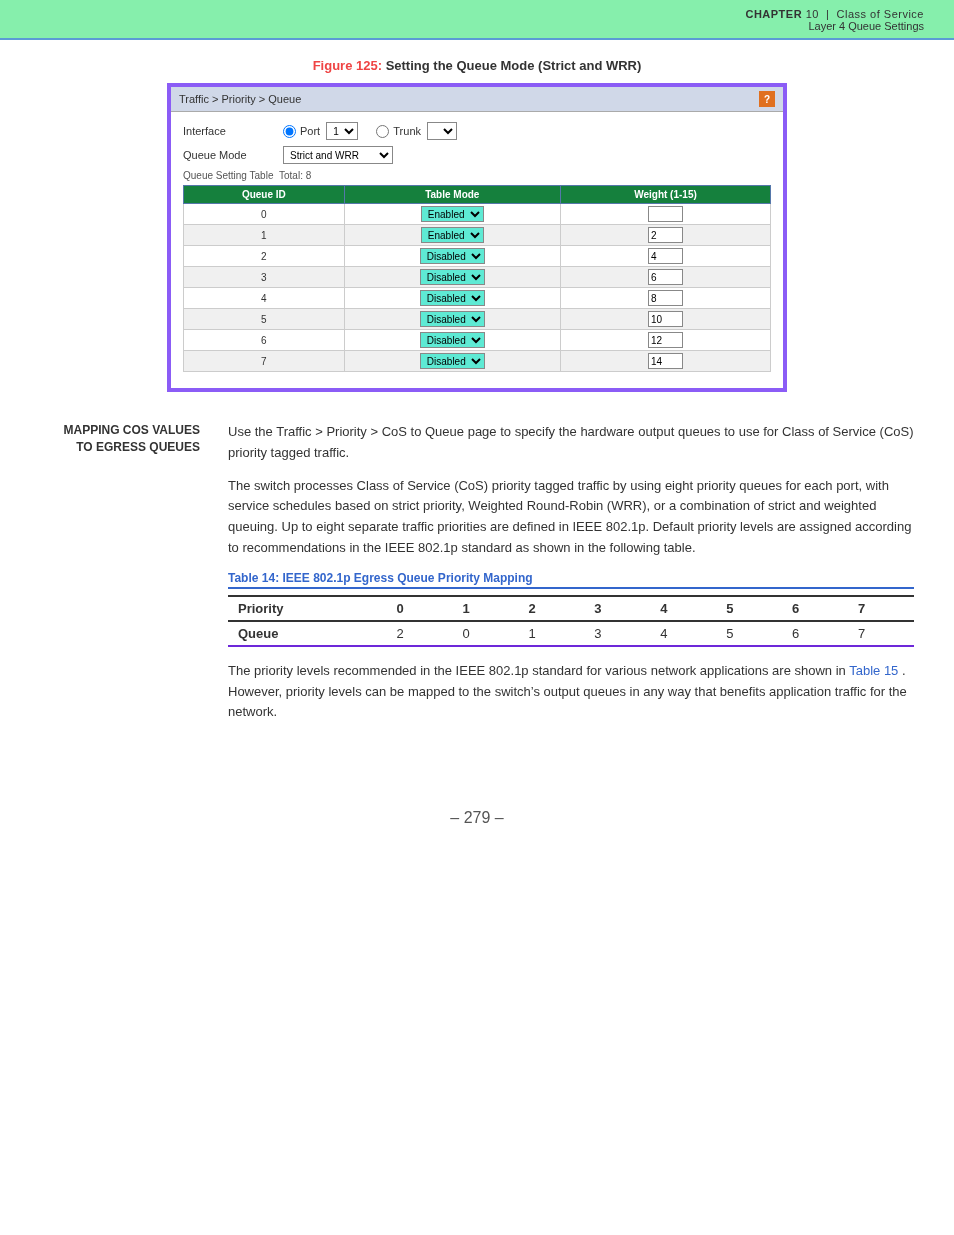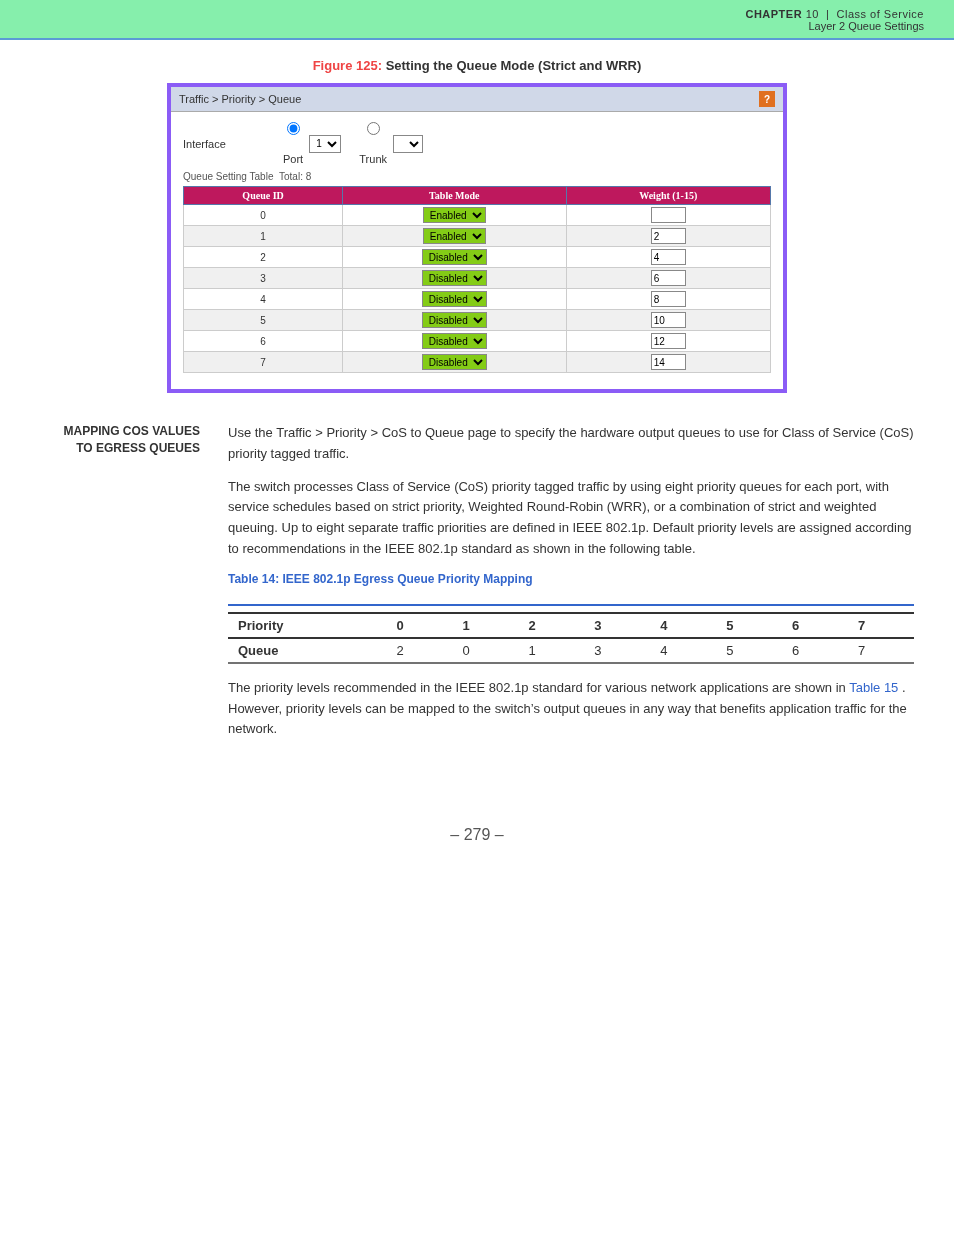--- a/index.html
+++ b/index.html
@@ -109,24 +109,23 @@
       color: #333;
       font-size: 11px;
     }
     .form-control-group {
       display: flex;
       align-items: center;
       gap: 6px;
     }
     .radio-label {
       display: flex;
-      align-items: center;
-      gap: 18px;
-      font-size: 11px;
-      flex-direction: column;
+      align-items: flex-start;
+      gap: 4px;
+      font-size: 11px;
     }
     .select-sm {
       font-size: 10px;
       padding: 1px 2px;
       border: 1px solid #888;
       background: white;
       height: 18px;
       min-width: 30px;
     }
     .queue-setting-label {
@@ -136,23 +135,22 @@
     }
 
     
     .queue-table {
       width: 100%;
       border-collapse: collapse;
       font-size: 11px;
       margin-bottom: 8px;
     }
     .queue-table thead tr {
-      background: #be185d;
+      background: #15803d;
       color: white;
-      font-family: Liberation Serif, serif;
     }
     .queue-table thead th {
       padding: 3px 8px;
       text-align: center;
       font-weight: bold;
       font-size: 10px;
       border: 1px solid #5577aa;
     }
     .queue-table tbody tr {
       background: #ffffff;
@@ -162,21 +160,21 @@
     }
     .queue-table tbody td {
       padding: 2px 8px;
       text-align: center;
       border: 1px solid #ccc;
       font-size: 10px;
     }
     .td-select {
       font-size: 10px;
       border: 1px solid #888;
-      background: #84cc16;
+      background: #5eead4;
       padding: 0 2px;
       height: 16px;
     }
     .td-input {
       width: 35px;
       font-size: 10px;
       border: 1px solid #888;
       background: white;
       padding: 0 2px;
       height: 16px;
@@ -225,21 +223,21 @@
       margin-bottom: 12px;
     }
 
     
     .table-title {
       font-size: 12px;
       font-weight: bold;
       color: #3366cc;
       margin-bottom: 6px;
       border-bottom: 2px solid #3366cc;
-      padding-bottom: 18px;
+      padding-bottom: 2px;
     }
     .data-table {
       width: 100%;
       border-collapse: collapse;
       font-size: 13px;
       margin-bottom: 14px;
     }
     .data-table thead tr {
       border-bottom: 2px solid #333;
       border-top: 2px solid #333;
@@ -252,21 +250,21 @@
     }
     .data-table tbody tr {
       border-bottom: 1px solid #aaa;
     }
     .data-table tbody td {
       padding: 4px 10px;
       text-align: left;
       font-size: 13px;
     }
     .data-table tbody tr:last-child {
-      border-bottom: 2px solid #737373;
+      border-bottom: 2px solid #6d28d9;
     }
 
     .link-blue {
       color: #3366cc;
       text-decoration: none;
     }
 
     
     .page-footer {
       text-align: center;
@@ -279,21 +277,21 @@
 </head>
 <body>
 
 <div class="header-bar">
   <div class="header-chapter">
     <span class="chapter-label">Chapter</span>
     <span>10</span>
     <span> &nbsp;|&nbsp; </span>
     <span>Class of Service</span>
   </div>
-  <div class="header-subtitle">Layer 2 Queue Settings</div>
+  <div class="header-subtitle">Layer 4 Queue Settings</div>
 </div>
 
 <div class="main-content">
 
   <div class="figure-title">
     <span class="figure-label">Figure 125:</span>
     <span class="figure-desc"> </span>
     <span>Setting the Queue Mode</span>
     <span class="figure-sub"> </span>
     <span>(Strict and WRR)</span>
@@ -320,20 +318,26 @@
           <label class="radio-label">
             <input type="radio" name="iface" style="">
             <span>Trunk</span>
           </label>
           <select class="select-sm">
             <option></option>
           </select>
         </div>
       </div>
 
+      <div class="form-row">
+        <span class="form-label">Queue Mode</span>
+        <select class="select-sm" style="min-width:110px;">
+          <option>Strict and WRR</option>
+        </select>
+      </div>
 
       <div class="queue-setting-label">
         <span>Queue Setting Table</span>&nbsp;&nbsp;<span>Total: 8</span>
       </div>
 
       <table class="queue-table">
         <thead>
           <tr>
             <th>Queue ID</th>
             <th>Table Mode</th>

